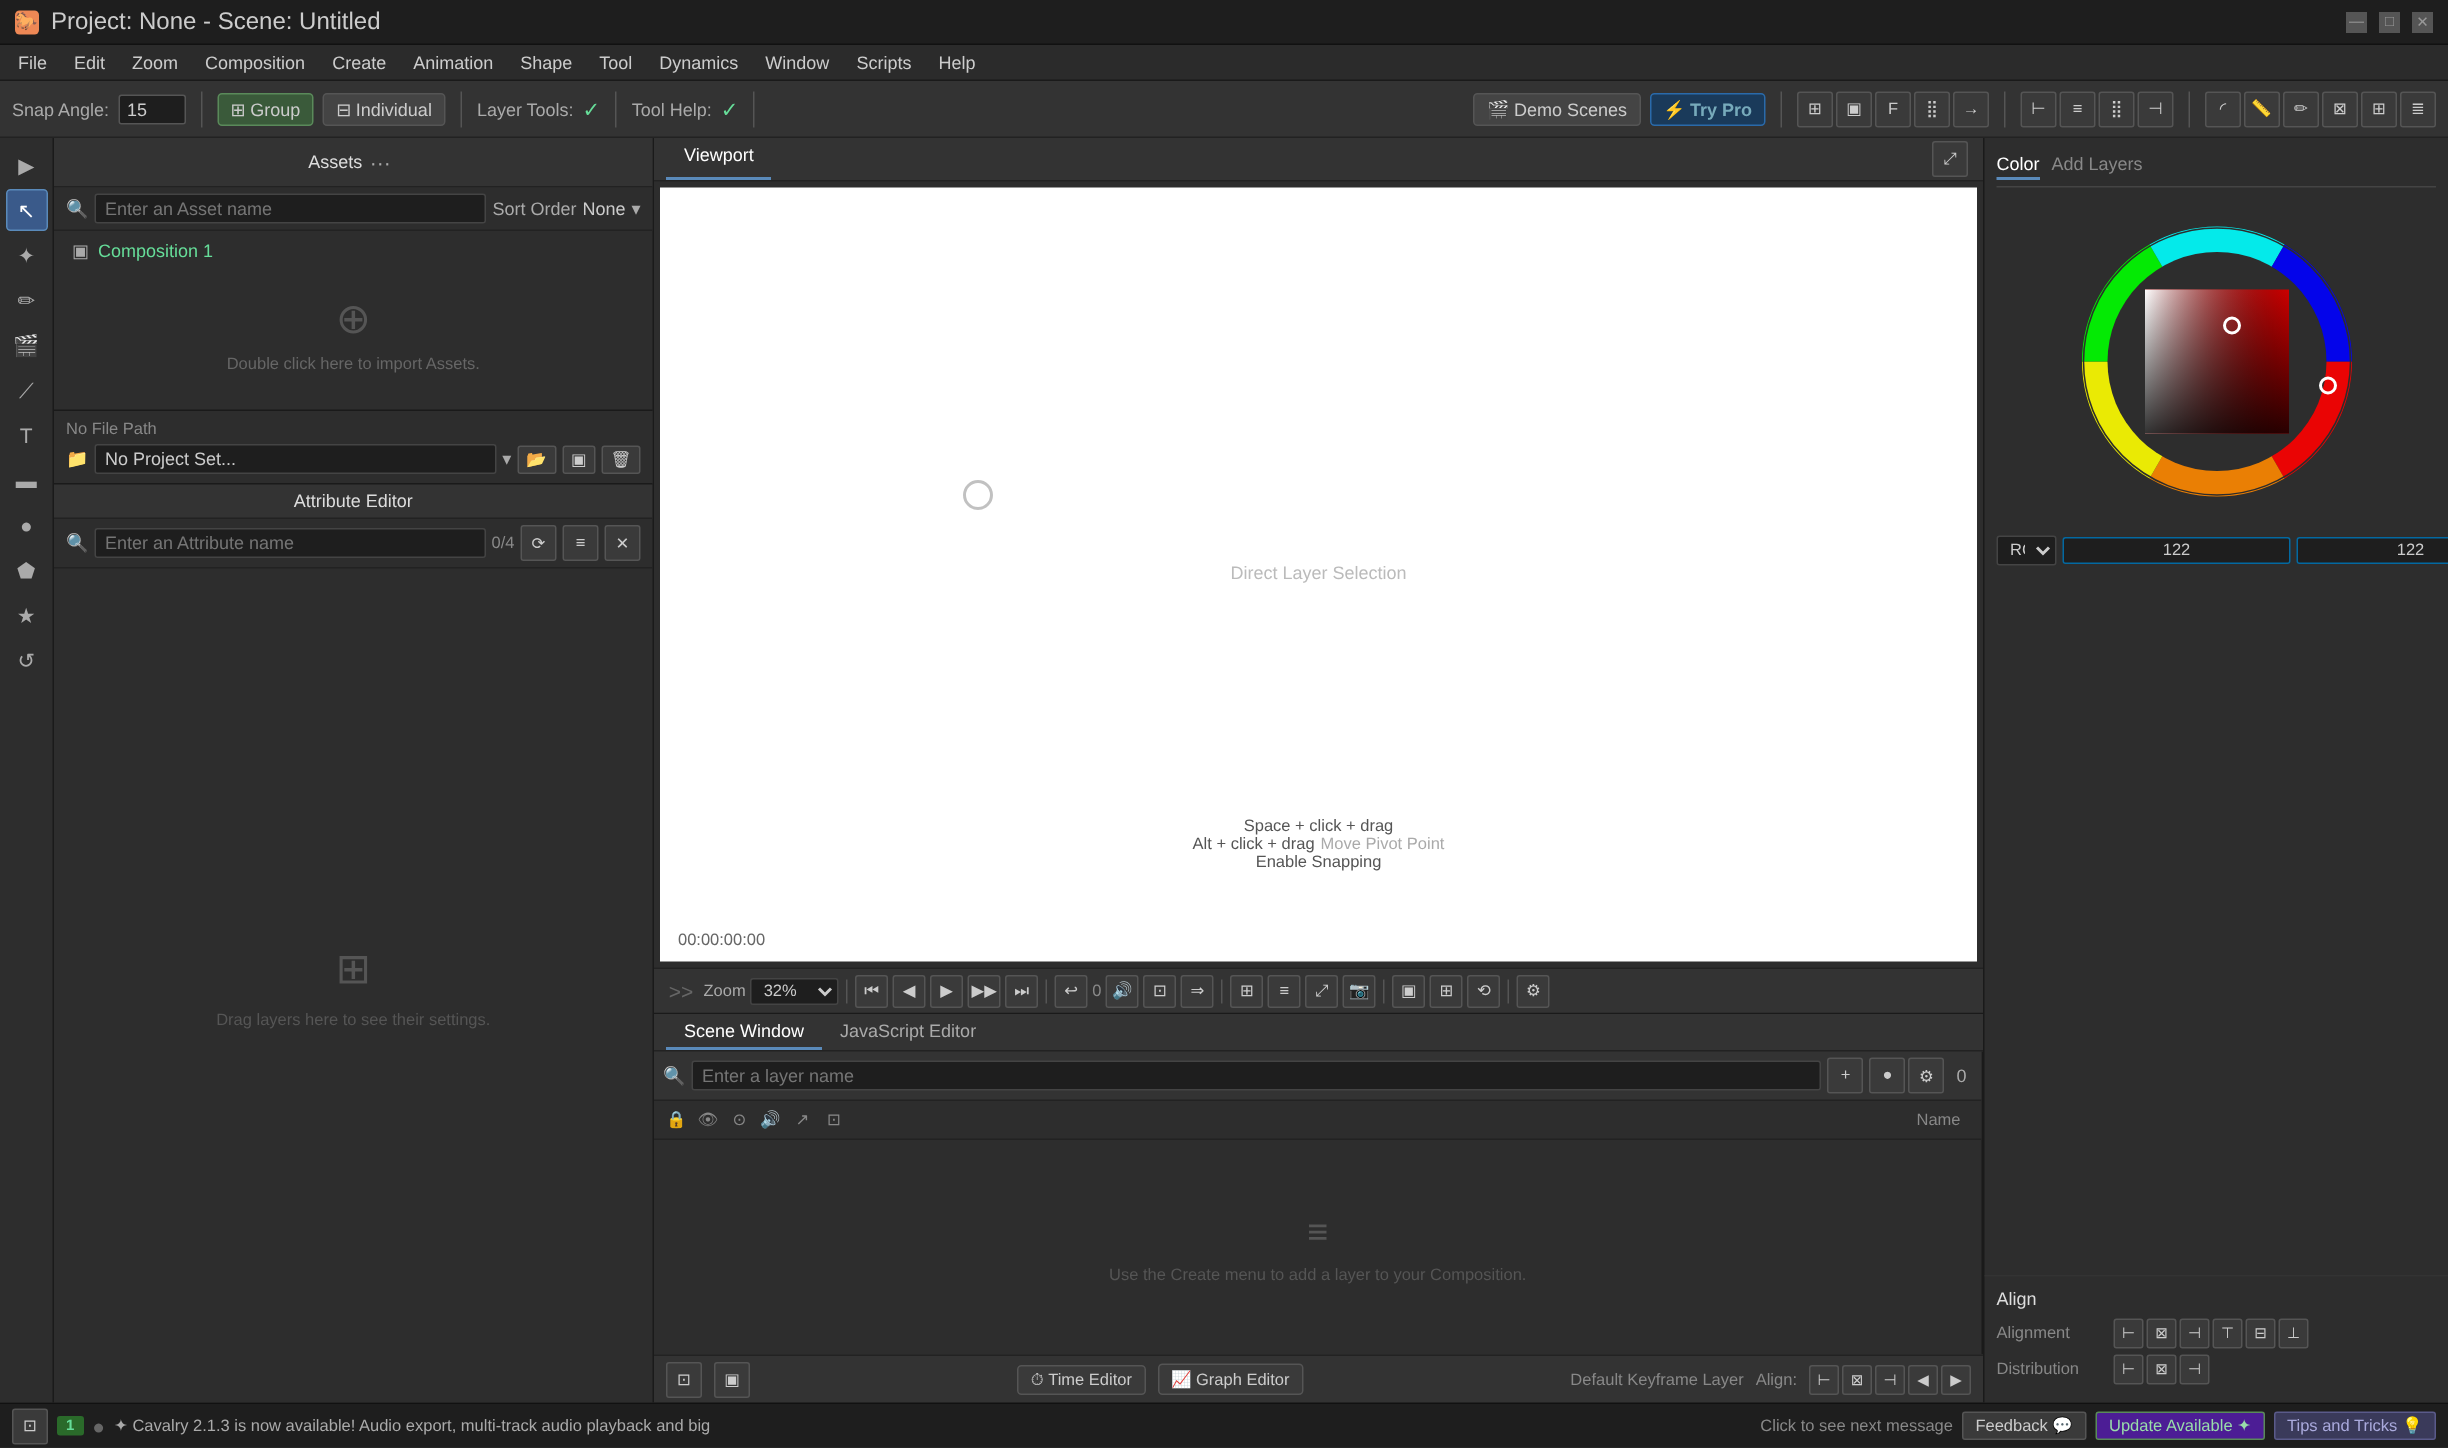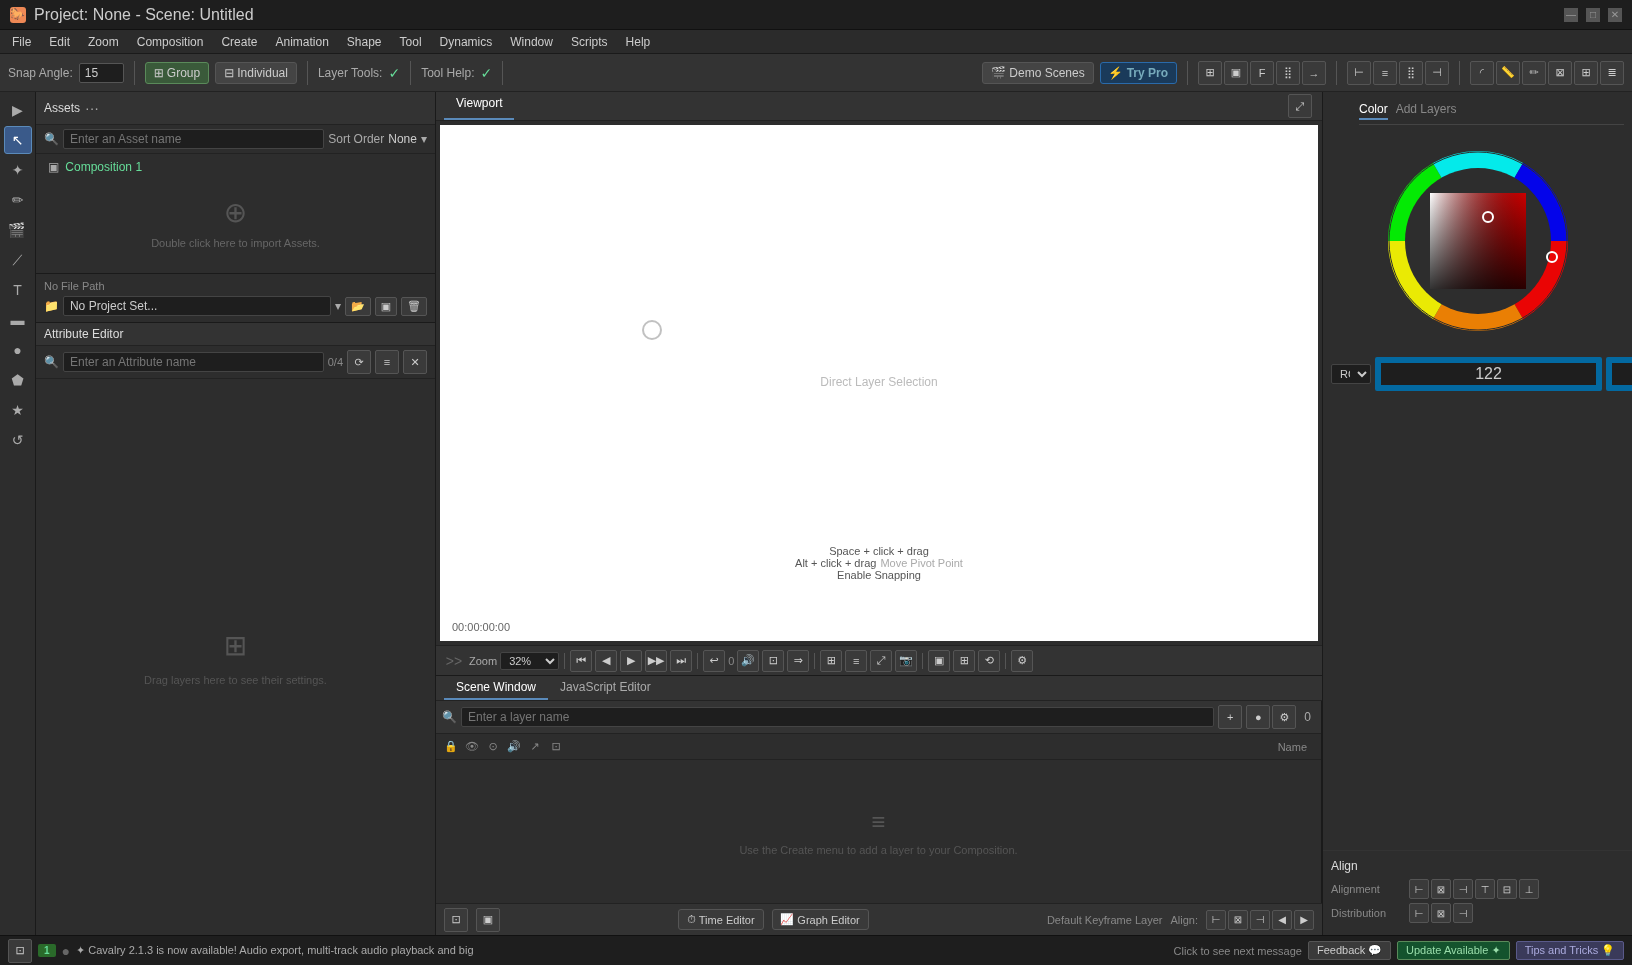--- a/index.html
+++ b/index.html
@@ -169,21 +169,21 @@
       border-bottom: 1px solid #1a1a1a;
     }
     .panel-header {
       background: #333;
       padding: 4px 8px;
       font-size: 12px;
       color: #ddd;
       border-bottom: 1px solid #222;
       display: flex;
       align-items: center;
-      justify-content: flex-start;
+      justify-content: center;
     }
     .panel-header-title {
       font-size: 12px;
       color: #ddd;
       font-weight: 500;
     }
     .panel-search {
       display: flex;
       align-items: center;
       padding: 4px 8px;
@@ -533,21 +533,20 @@
       display: flex;
       flex-direction: column;
       padding: 8px;
       gap: 8px;
     }
     .color-panel-tabs {
       display: flex;
       gap: 8px;
       border-bottom: 1px solid #444;
       padding-bottom: 4px;
-      margin-left: 28px;
     }
     .color-tab {
       cursor: pointer;
       color: #888;
       font-size: 12px;
       padding: 2px 0;
       border-bottom: 2px solid transparent;
     }
     .color-tab.active {
       color: #fff;
@@ -606,24 +605,24 @@
       border: 1px solid #444;
       color: #ccc;
       padding: 2px 4px;
       font-size: 11px;
       border-radius: 2px;
       width: 40px;
     }
     .rgb-input {
       flex: 1;
       background: #1e1e1e;
-      border: 6px solid #0369a1;
+      border: 1px solid #0369a1;
       color: #ccc;
       padding: 2px 4px;
-      font-size: 16px;
+      font-size: 11px;
       border-radius: 2px;
       text-align: center;
     }
 
     
     #align-section {
       padding: 8px;
       border-top: 1px solid #333;
     }
     .align-title {
@@ -685,21 +684,21 @@
     .status-btn {
       background: #3a3a3a;
       border: 1px solid #555;
       color: #ccc;
       padding: 2px 8px;
       cursor: pointer;
       border-radius: 2px;
       font-size: 11px;
     }
     .status-btn.update {
-      background: #14532d;
+      background: #4c1d95;
       border-color: #5a8a5a;
       color: #9da;
     }
     .status-btn.tips {
       background: #3a3a5a;
       border-color: #5a5a8a;
       color: #aad;
     }
 
     

